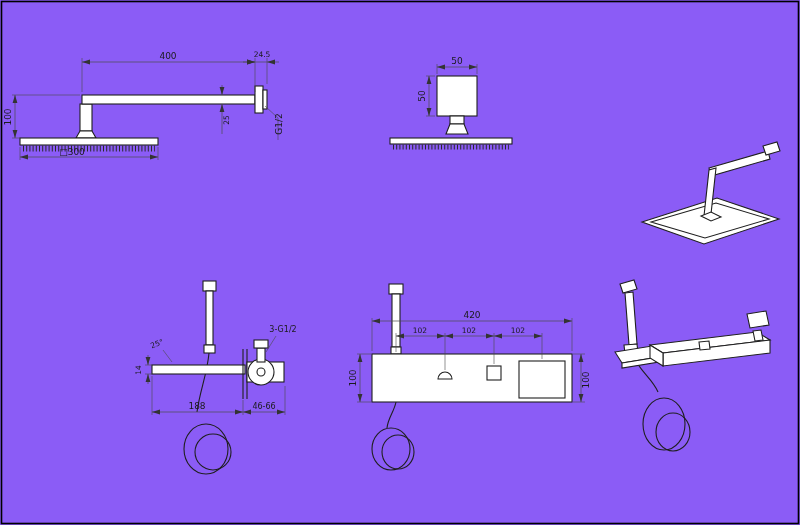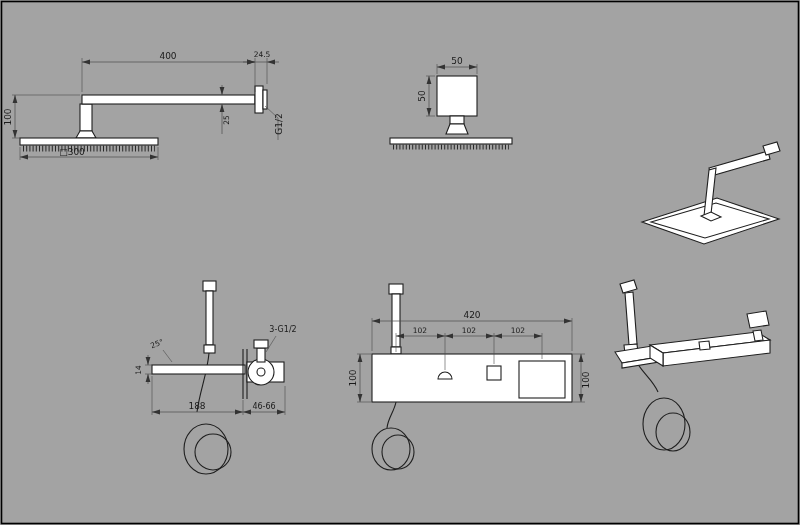--- a/index.html
+++ b/index.html
@@ -1,16 +1,16 @@
 <!DOCTYPE html>
 <html><head>
 <meta charset="utf-8">
 <style>
   html,body{margin:0;padding:0;background:#ffffff;}
-  .canvas{position:relative;width:800px;height:525px;background:#a3a3a3;overflow:hidden;
+  .canvas{position:relative;width:800px;height:525px;background:#8b5cf6;overflow:hidden;
           font-family:"DejaVu Sans",sans-serif;}
   svg{position:absolute;left:0;top:0;}
   .ol{stroke:#1f1f1f;stroke-width:1.1;fill:none;}
   .olf{stroke:#1f1f1f;stroke-width:1.1;fill:#ffffff;}
   .xl{stroke:#4a4a4a;stroke-width:0.6;fill:none;}
   .dl{stroke:#4a4a4a;stroke-width:0.7;fill:none;}
   .hatch{stroke:#2a2a2a;}
   .dt{font:9px "DejaVu Sans",sans-serif;fill:#1a1a1a;}
   .dt8{font:8px "DejaVu Sans",sans-serif;fill:#1a1a1a;}
   .dt7{font:7.5px "DejaVu Sans",sans-serif;fill:#1a1a1a;}

